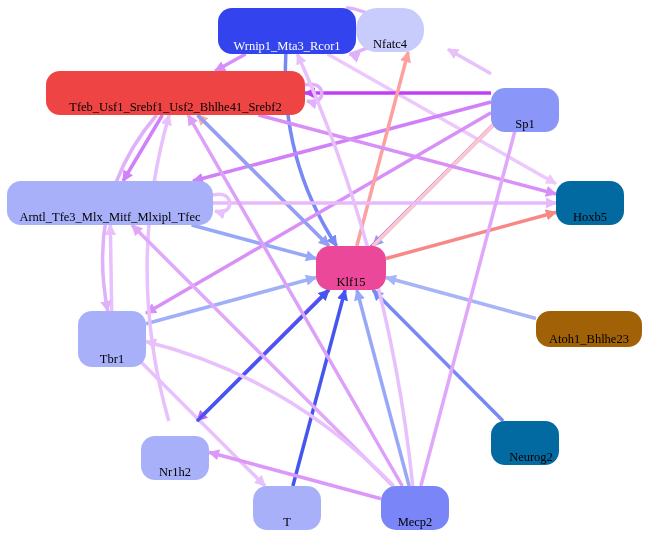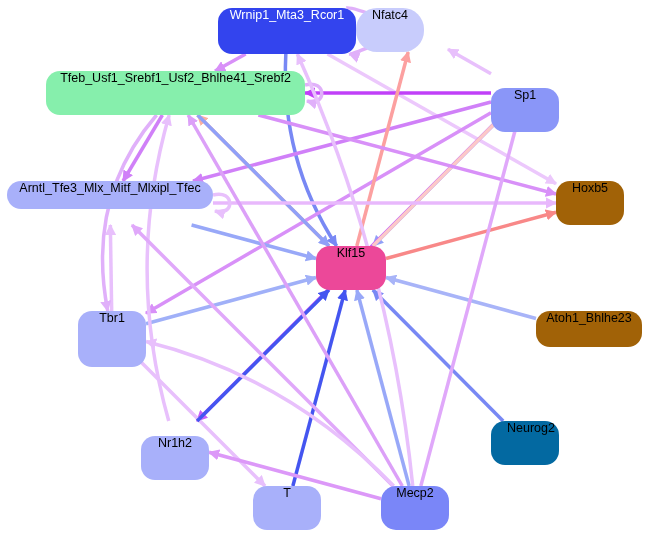--- a/index.html
+++ b/index.html
@@ -1,21 +1,21 @@
 <!DOCTYPE html>
 <html><head>
 <meta charset="utf-8">
 <style>
   html, body { margin: 0; padding: 0; background: #ffffff; }
   body { width: 650px; height: 536px; position: relative; overflow: hidden;
          font-family: "Liberation Sans", "DejaVu Sans", sans-serif; }
   #graph { position: absolute; left: 0; top: 0; width: 650px; height: 536px; }
-  .node { position: absolute; border-radius: 14px; display: flex; align-items: flex-start;
+  .node { position: absolute; border-radius: 14px; display: flex; align-items: flex-end;
           justify-content: center; font-size: 12.5px; color: #000; box-sizing: border-box;
-          white-space: nowrap; }
+          white-space: nowrap; font-family: Liberation Serif, serif; }
   .node.dark { color: #ffffff; }
 </style>
 </head>
 <body>
 
 <svg id="graph" xmlns="http://www.w3.org/2000/svg" width="650" height="536">
   <defs id="defs">
       <marker id="m0" viewBox="0 0 10 10" refX="9" refY="5" markerWidth="3.2" markerHeight="3.2" orient="auto-start-reverse">
         <path d="M0,0 L10,5 L0,10 z" fill="#e0b0fa"></path>
       </marker>
@@ -121,30 +121,30 @@
       <path d="M393.72394856476393,486 Q288.5067374164661,377.20262035891875 146,341.51462734058236" fill="none" stroke="#e8c0fc" stroke-width="3.5" marker-end="url(#m4)"></path>
     </g>
 </svg>
 <div id="nodes">
     <div class="node dark" style="left: 218px; top: 8px; width: 138px; height: 46px; background: rgb(51, 68, 238);">
       <span>Wrnip1_Mta3_Rcor1</span>
     </div>
     <div class="node" style="left: 356px; top: 8px; width: 68px; height: 44px; background: rgb(200, 204, 252); border-radius: 21px;">
       <span>Nfatc4</span>
     </div>
-    <div class="node" style="left: 46px; top: 71px; width: 259px; height: 44px; background: #86efac;">
+    <div class="node" style="left: 46px; top: 71px; width: 259px; height: 44px; background: #ef4444;">
       <span>Tfeb_Usf1_Srebf1_Usf2_Bhlhe41_Srebf2</span>
     </div>
     <div class="node" style="left: 491px; top: 88px; width: 68px; height: 44px; background: rgb(138, 150, 248);">
       <span>Sp1</span>
     </div>
-    <div class="node" style="left: 7px; top: 181px; width: 206px; height: 28px; background: rgb(168, 176, 250);">
+    <div class="node" style="left: 7px; top: 181px; width: 206px; height: 44px; background: rgb(168, 176, 250);">
       <span>Arntl_Tfe3_Mlx_Mitf_Mlxipl_Tfec</span>
     </div>
-    <div class="node" style="left: 556px; top: 181px; width: 68px; height: 44px; background: #a16207;">
+    <div class="node" style="left: 556px; top: 181px; width: 68px; height: 44px; background: #0369a1;">
       <span>Hoxb5</span>
     </div>
     <div class="node" style="left: 316px; top: 246px; width: 70px; height: 44px; background: #ec4899;">
       <span>Klf15</span>
     </div>
     <div class="node" style="left: 78px; top: 311px; width: 68px; height: 56px; background: rgb(168, 176, 250);">
       <span>Tbr1</span>
     </div>
     <div class="node" style="left: 536px; top: 311px; width: 106px; height: 36px; background: #a16207;">
       <span>Atoh1_Bhlhe23</span>

